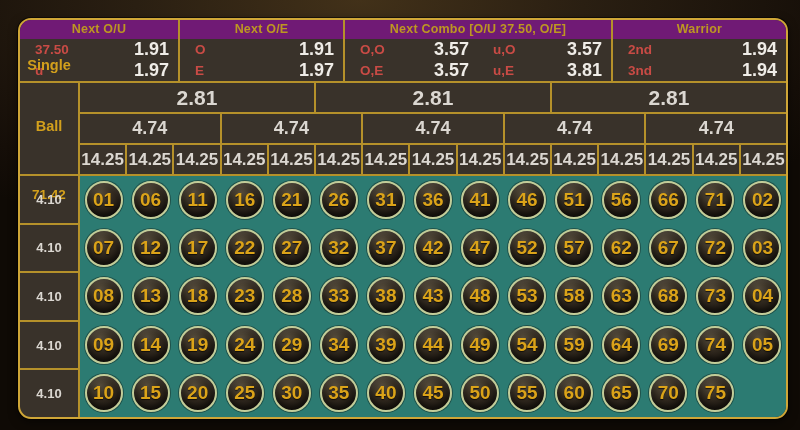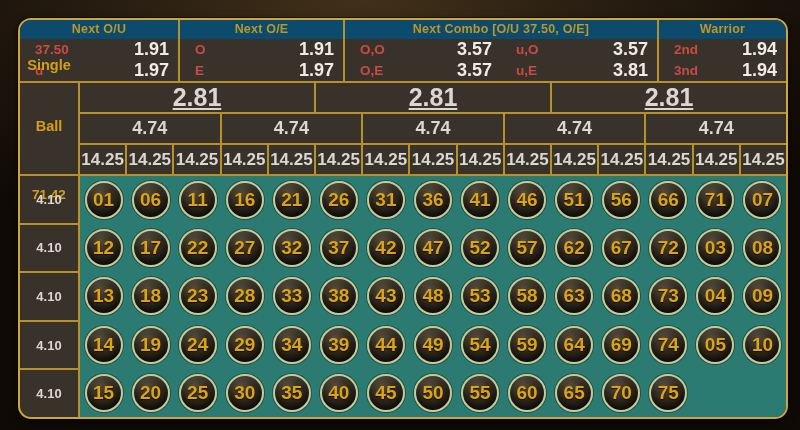--- a/index.html
+++ b/index.html
@@ -18,25 +18,25 @@
     overflow:hidden;
     display:flex; flex-direction:column;
     box-shadow: 0 0 0 1px rgba(0,0,0,.55), 0 3px 10px rgba(0,0,0,.5);
   }
 
   
   .markets-row { display:flex; height:63px; border-bottom:2px solid #b5912a; flex:none; }
   .market { display:flex; flex-direction:column; border-right:2px solid #b5912a; }
   .market:nth-child(1){ width:160px; }
   .market:nth-child(2){ width:165px; }
-  .market:nth-child(3){ width:314px; }
+  .market:nth-child(3){ width:268px; }
   .market:nth-child(4){ flex:1; border-right:none; }
   .m-head {
     height:19px; flex:none;
-    background:#0c4a6e; color:#bd9722;
+    background:#701a75; color:#bd9722;
     font-size:12.5px; line-height:19px; text-align:center;
     letter-spacing:.2px;
   }
   .m-body { flex:1; display:flex; flex-direction:column; }
   .m-row { flex:1; display:flex; align-items:center; }
   .pair { flex:1; display:flex; justify-content:space-between; align-items:center; padding:0 9px 0 15px; height:100%; cursor:pointer; }
   .lbl { color:#c94b45; font-size:13.5px; }
   .val { color:#efece7; font-size:18px; }
 
   
@@ -49,21 +49,21 @@
   .sb-line { font-size:14.5px; line-height:20px; }
   .sb-value { font-size:13.5px; margin-top:10px; color:#d3a01c; }
   .mid-grid { flex:1; display:flex; flex-direction:column; }
   .band { display:flex; flex:1; }
   .band + .band { border-top:2px solid #b5912a; }
   .cell {
     flex:1; display:flex; align-items:center; justify-content:center;
     color:#dbd7d1; cursor:pointer;
   }
   .cell + .cell { border-left:2px solid #b5912a; }
-  .band-five .cell { font-size:25px;text-decoration:underline; }
+  .band-five .cell { font-size:21px; }
   .band-three .cell { font-size:18px; }
   .band-one .cell { font-size:17px; }
 
   
   .grid-row { flex:1; display:flex; }
   .side-col { width:60px; flex:none; border-right:2px solid #b5912a; display:flex; flex-direction:column; }
   .side-cell {
     flex:1; display:flex; align-items:center; justify-content:center;
     color:#dbd7d1; font-size:13px; border-bottom:2px solid #b5912a; cursor:pointer;
   }
@@ -222,20 +222,21 @@
         <div class="ball">21</div>
         <div class="ball">26</div>
         <div class="ball">31</div>
         <div class="ball">36</div>
         <div class="ball">41</div>
         <div class="ball">46</div>
         <div class="ball">51</div>
         <div class="ball">56</div>
         <div class="ball">66</div>
         <div class="ball">71</div>
+        <div class="ball">02</div>
         <div class="ball">07</div>
         <div class="ball">12</div>
         <div class="ball">17</div>
         <div class="ball">22</div>
         <div class="ball">27</div>
         <div class="ball">32</div>
         <div class="ball">37</div>
         <div class="ball">42</div>
         <div class="ball">47</div>
         <div class="ball">52</div>

